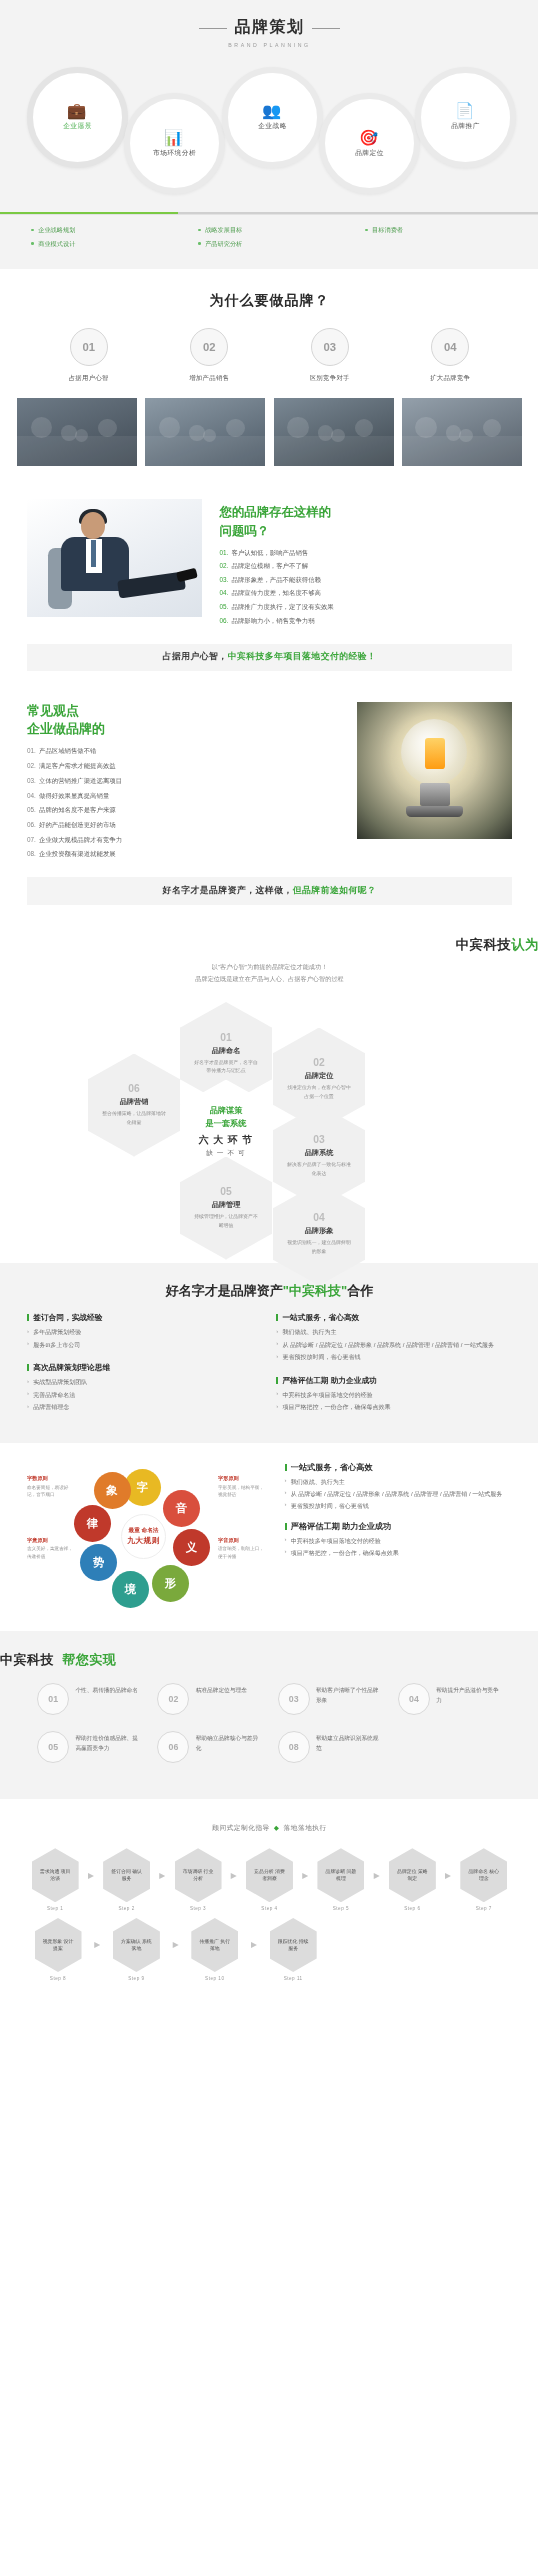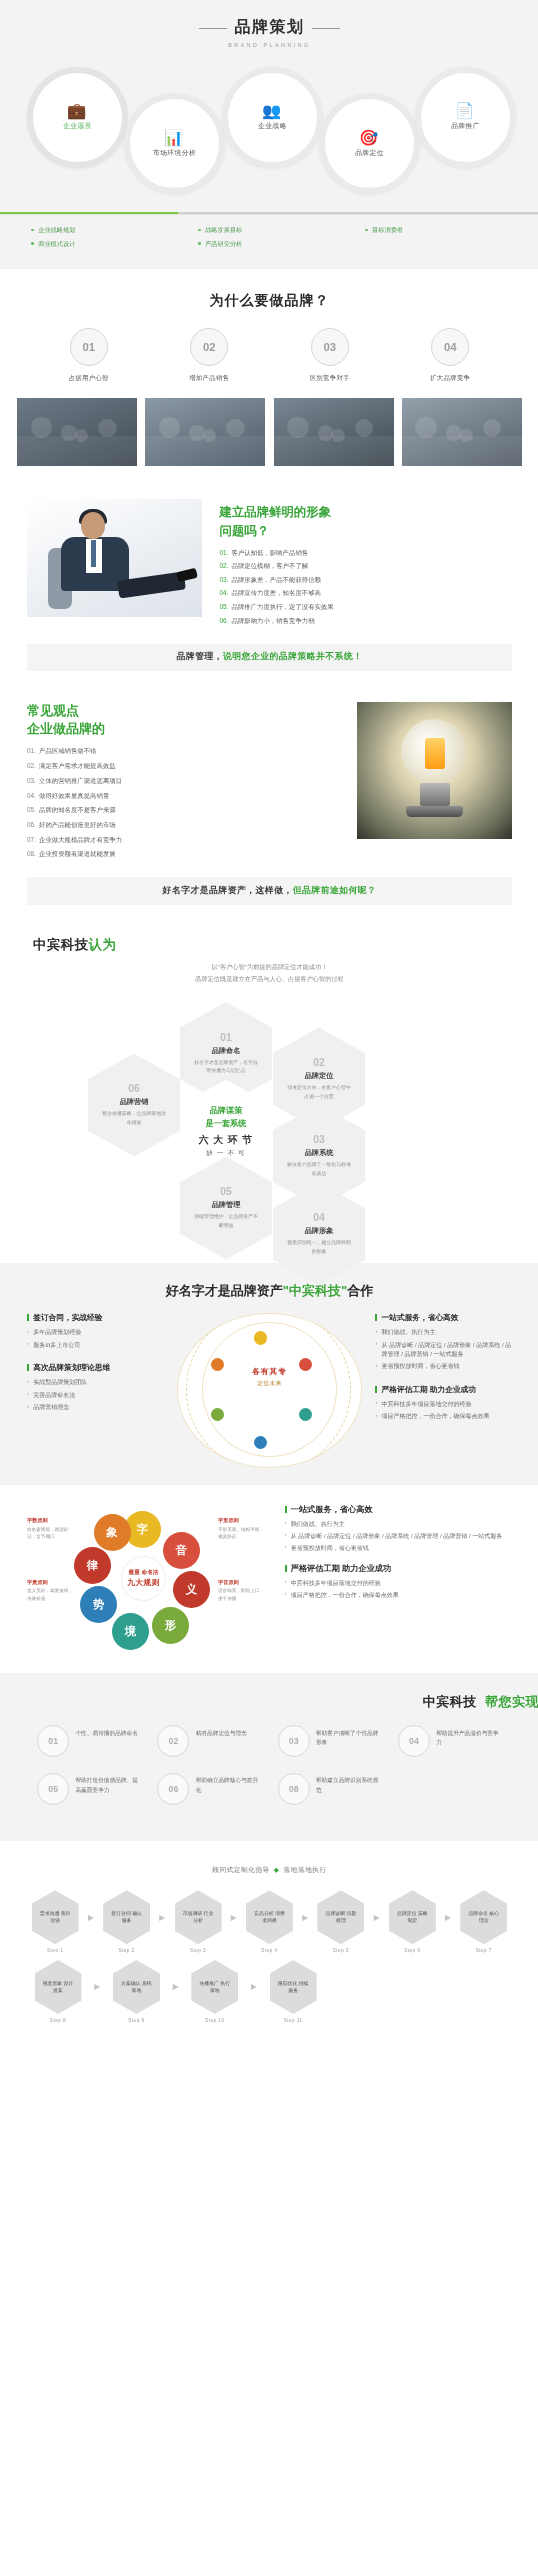--- a/index.html
+++ b/index.html
@@ -186,21 +186,21 @@
     margin: 12.4px 27px 0 27px;
     background: #f4f4f4;
     text-align:center;
     font-size: 8.8px; font-weight:bold; color:#3a3a3a;
     padding: 7.7px 0; letter-spacing: 0.5px;
   }
   .myth-banner em { font-style: normal; color:#3aa539; }
 
   
   .sec-think { background:#ffffff; padding: 20.6px 0 15.5px 0; }
-  .think-title { text-align:left; font-size: 13.4px; font-weight: bold; color:#2c2c2c; letter-spacing:0.5px;padding-left:33px; }
+  .think-title { text-align:right; font-size: 13.4px; font-weight: bold; color:#2c2c2c; letter-spacing:0.5px;padding-left:33px; }
   .think-title em { font-style:normal; color:#3aa539; }
   .think-sub { text-align:center; font-size: 6.2px; color:#8a8a8a; line-height:1.9; margin-top:7.2px; }
 
   .hexwrap { position: relative; width: 539px; height: 258px; margin-top: 5.2px; }
   .hex {
     position: absolute;
     width: 92px; height: 103px;
     background: #f0f0f0;
     clip-path: polygon(50% 0%, 100% 25%, 100% 75%, 50% 100%, 0% 75%, 0% 25%);
     display:flex; flex-direction:column; align-items:center; justify-content:center;
@@ -270,21 +270,21 @@
   .nine-tag .th { color:#c0392b; font-weight:bold; font-size: 5.2px; display:block; margin-bottom:1px;}
 
   .nine-sec { margin-bottom: 10.3px; }
   .nine-sec .h { font-size: 8.2px; font-weight:bold; color:#2c2c2c; margin-bottom:4.6px; }
   .nine-sec .h .bar { display:inline-block; width:2.1px; height:7.2px; background:#3aa539; margin-right:4.1px; vertical-align:-1px;}
   .nine-sec .li { font-size: 6px; color:#6a6a6a; margin-bottom:3.1px; padding-left:6.2px; position:relative;}
   .nine-sec .li:before { content:"›"; position:absolute; left:0; top:-0.5px; color:#9b9b9b; }
 
   
   .sec-help { background:#f3f3f3; padding: 19.6px 0 20.6px 0; }
-  .help-title { text-align:right; font-size: 13px; font-weight:bold; color:#2a2a2a; letter-spacing:0.5px;}
+  .help-title { text-align:left; font-size: 13px; font-weight:bold; color:#2a2a2a; letter-spacing:0.5px;}
   .help-title em { font-style:normal; color:#3aa539; }
   .help-grid { display:flex; flex-wrap: wrap; padding: 14.4px 29px 0 29px; }
   .help-item { width: 25%; padding: 0 8.2px 15.5px 8.2px; display:flex; }
   .help-num {
     flex: 0 0 32px; height: 32px; border-radius: 50%;
     border: 0.5px solid #d9d9d9; background:#fafafa;
     line-height: 31px; text-align:center; font-size: 8.8px; color:#b0b0b0; font-weight:bold;
     margin-right: 6.2px;
   }
   .help-txt { font-size: 5.7px; color:#6a6a6a; line-height:1.7; padding-top: 3.1px; }
@@ -419,35 +419,35 @@
           <i class="man-body"></i>
           <i class="man-shirt"></i>
           <i class="man-tie"></i>
         <i class="man-hair"></i>
           <i class="man-head"></i>
           <i class="legs"></i>
           <i class="shoe"></i>
       </div>
       <div class="prob-text">
         <div class="prob-head">
-          <div>建立品牌鲜明的形象</div>
+          <div>您的品牌存在这样的</div>
           <div>问题吗？</div>
         </div>
         <div class="prob-list">
           <div class="li"><b>01.</b><span>客户认知低，影响产品销售</span></div>
           <div class="li"><b>02.</b><span>品牌定位模糊，客户不了解</span></div>
           <div class="li"><b>03.</b><span>品牌形象差，产品不能获得信赖</span></div>
           <div class="li"><b>04.</b><span>品牌宣传力度差，知名度不够高</span></div>
           <div class="li"><b>05.</b><span>品牌推广力度执行，定了没有实效果</span></div>
           <div class="li"><b>06.</b><span>品牌影响力小，销售竞争力弱</span></div>
         </div>
       </div>
     </div>
     <div class="prob-banner">
-      <span>品牌管理，</span><em>说明您企业的品牌策略并不系统！</em>
+      <span>占据用户心智，</span><em>中宾科技多年项目落地交付的经验！</em>
     </div>
   </section>
 
   <section class="sec-myth">
     <div class="myth-inner">
       <div class="myth-left">
         <div class="myth-title">
           <div>常见观点</div>
           <div>企业做品牌的</div>
         </div>
@@ -542,34 +542,20 @@
           <div class="li">服务៣多上市公司</div>
         </div>
         <div class="coop-block">
           <div class="coop-h"><i class="bar"></i><span>高次品牌策划理论思维</span></div>
           <div class="li">实战型品牌策划团队</div>
           <div class="li">完善品牌命名法</div>
           <div class="li">品牌营销理念</div>
         </div>
       </div>
 
-      <div class="coop-mandala">
-        <i class="mandala-ring m1"></i>
-        <i class="mandala-ring m2"></i>
-        <div class="mandala-center">
-          <div class="t1">各有其专</div>
-          <div class="t2">定位未来</div>
-        </div>
-        <i class="mdot" style="left:77px; top:18.5px;  background:#e8b923;"></i>
-        <i class="mdot" style="left:122px; top:45px;  background:#d94f3d;"></i>
-        <i class="mdot" style="left:122px; top:95px; background:#2e9e8f;"></i>
-        <i class="mdot" style="left:77px; top:123px; background:#2e7fb8;"></i>
-        <i class="mdot" style="left:34px;  top:95px; background:#7aa93c;"></i>
-        <i class="mdot" style="left:34px;  top:45px;  background:#e07b2a;"></i>
-      </div>
 
       <div class="coop-col">
         <div class="coop-block">
           <div class="coop-h"><i class="bar"></i><span>一站式服务，省心高效</span></div>
           <div class="li">我们做战、执行为主</div>
           <div class="li">从 品牌诊断 / 品牌定位 / 品牌形象 / 品牌系统 / 品牌管理 / 品牌营销 / 一站式服务</div>
           <div class="li">更省预投放时间，省心更省钱</div>
         </div>
         <div class="coop-block">
           <div class="coop-h"><i class="bar"></i><span>严格评估工期 助力企业成功</span></div>

